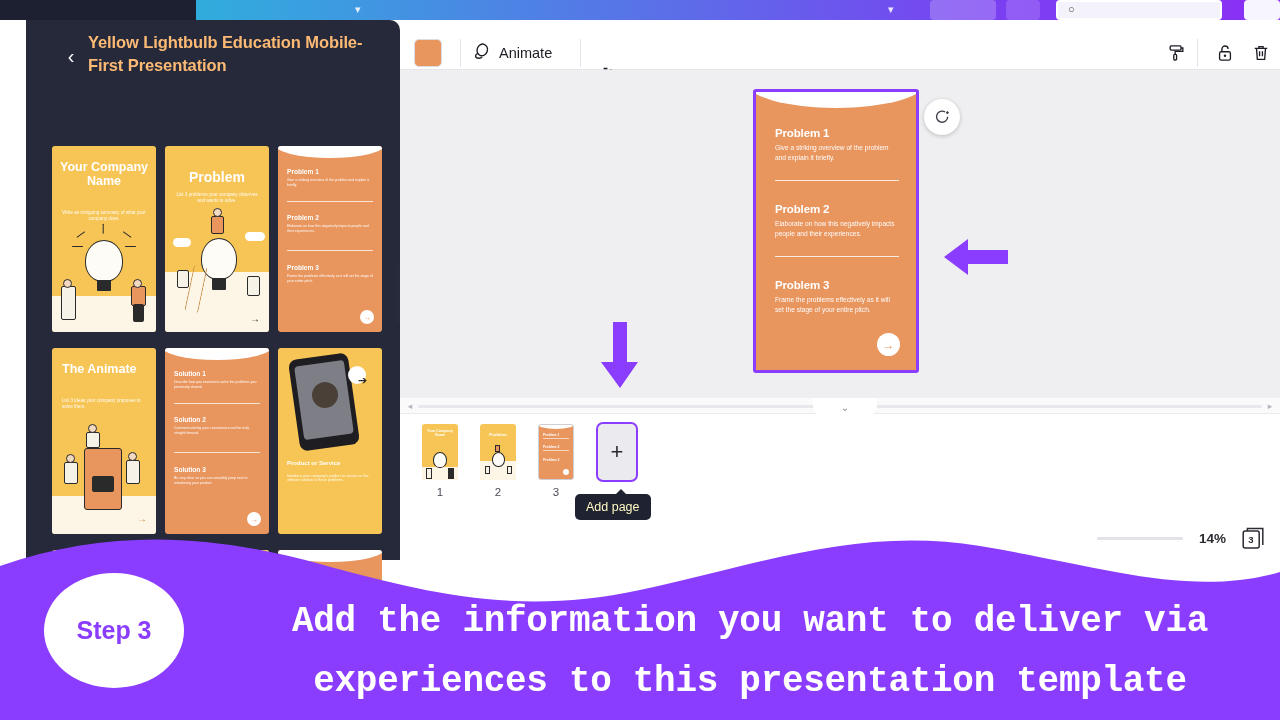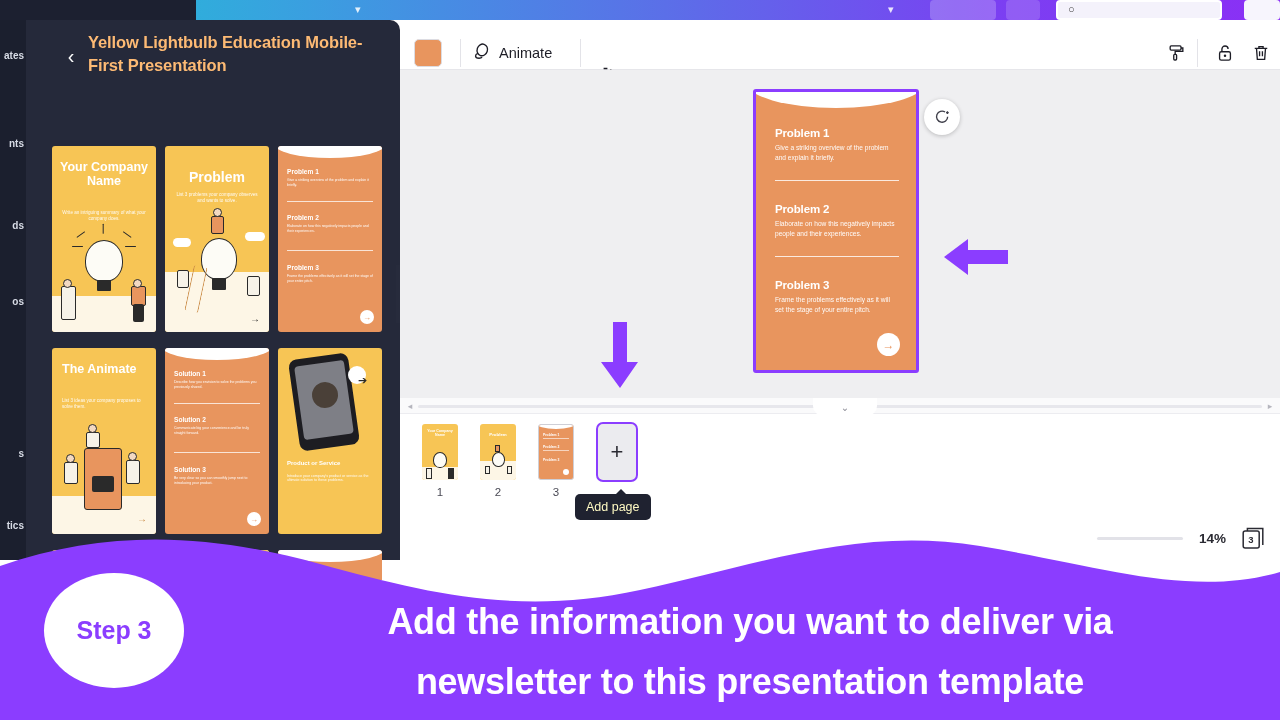--- a/index.html
+++ b/index.html
@@ -218,48 +218,39 @@
   .banner svg { position: absolute; left: 0; top: 0; }
   .step-badge {
     position: absolute; left: 44px; top: 573px; width: 140px; height: 115px;
     background: #ffffff; border-radius: 50%;
     display: flex; align-items: center; justify-content: center;
     color: #8b3dff; font-size: 25px; font-weight: 700;
   }
   .caption {
     position: absolute; left: 250px; top: 592px; width: 1000px;
     color: #ffffff; font-size: 36px; font-weight: 700; line-height: 60px;
-    text-align: center; letter-spacing: -0.3px;
+    text-align: center; letter-spacing: -0.3px; font-family: Liberation Mono, monospace;
   }
 </style>
 </head>
 <body>
 
 <div id="app">
 
   <div class="topbar">
     <div class="tb-dark"></div>
     <div class="tb-glyph" style="left:355px;">▾</div>
     <div class="tb-glyph" style="left:888px;">▾</div>
     <div class="tb-chip c1"></div>
     <div class="tb-chip c2"></div>
     <div class="tb-chip c3"></div>
     <div class="tb-chip c4"></div>
     <div class="tb-glyph" style="left:1068px; color:#444;">○</div>
   </div>
 
-  <div class="rail">
-    <div class="rail-item" style="top:30px;"><span>ates</span></div>
-    <div class="rail-item" style="top:118px;"><span>nts</span></div>
-    <div class="rail-item" style="top:200px;"><span>ds</span></div>
-    <div class="rail-item" style="top:276px;"><span>os</span></div>
-    <div class="rail-item" style="top:352px;"><span></span></div>
-    <div class="rail-item" style="top:428px;"><span>s</span></div>
-    <div class="rail-item" style="top:500px;"><span>tics</span></div>
-  </div>
 
   <div class="tpanel">
     <div class="tp-head">
       <div class="tp-back">‹</div>
       <div class="tp-title">Yellow Lightbulb Education Mobile-First Presentation</div>
     </div>
 
     <div class="tp-grid">
 
       <div class="tp-row">
@@ -505,16 +496,16 @@
   </div>
 
   <div class="banner">
     <svg width="1280" height="200" viewBox="0 0 1280 200" preserveAspectRatio="none">
       <path d="M0,46 C110,8 210,14 320,44 C430,74 520,96 640,70 C760,44 860,6 980,26 C1100,46 1190,78 1280,52 L1280,200 L0,200 Z" fill="#8b3dff"></path>
     </svg>
   </div>
   <div class="step-badge">Step 3</div>
   <div class="caption">
     <div>Add the information you want to deliver via</div>
-    <div>newsletter to this presentation template</div>
+    <div>experiences to this presentation template</div>
   </div>
 
 </div>
 
 </body></html>

